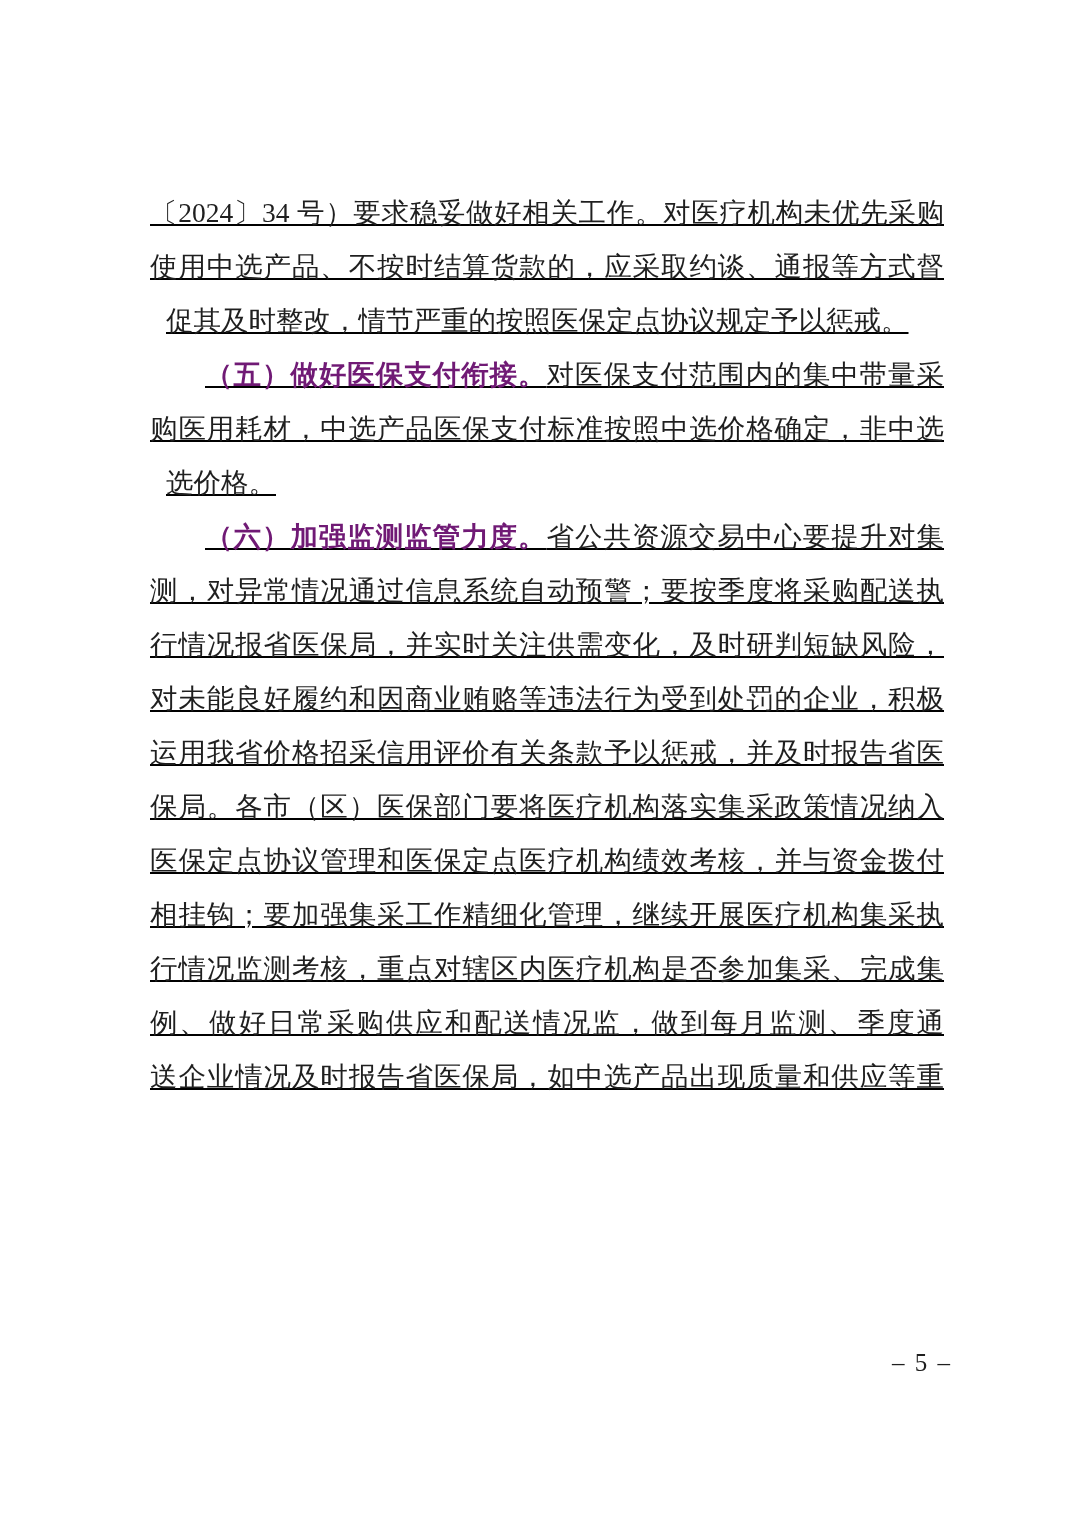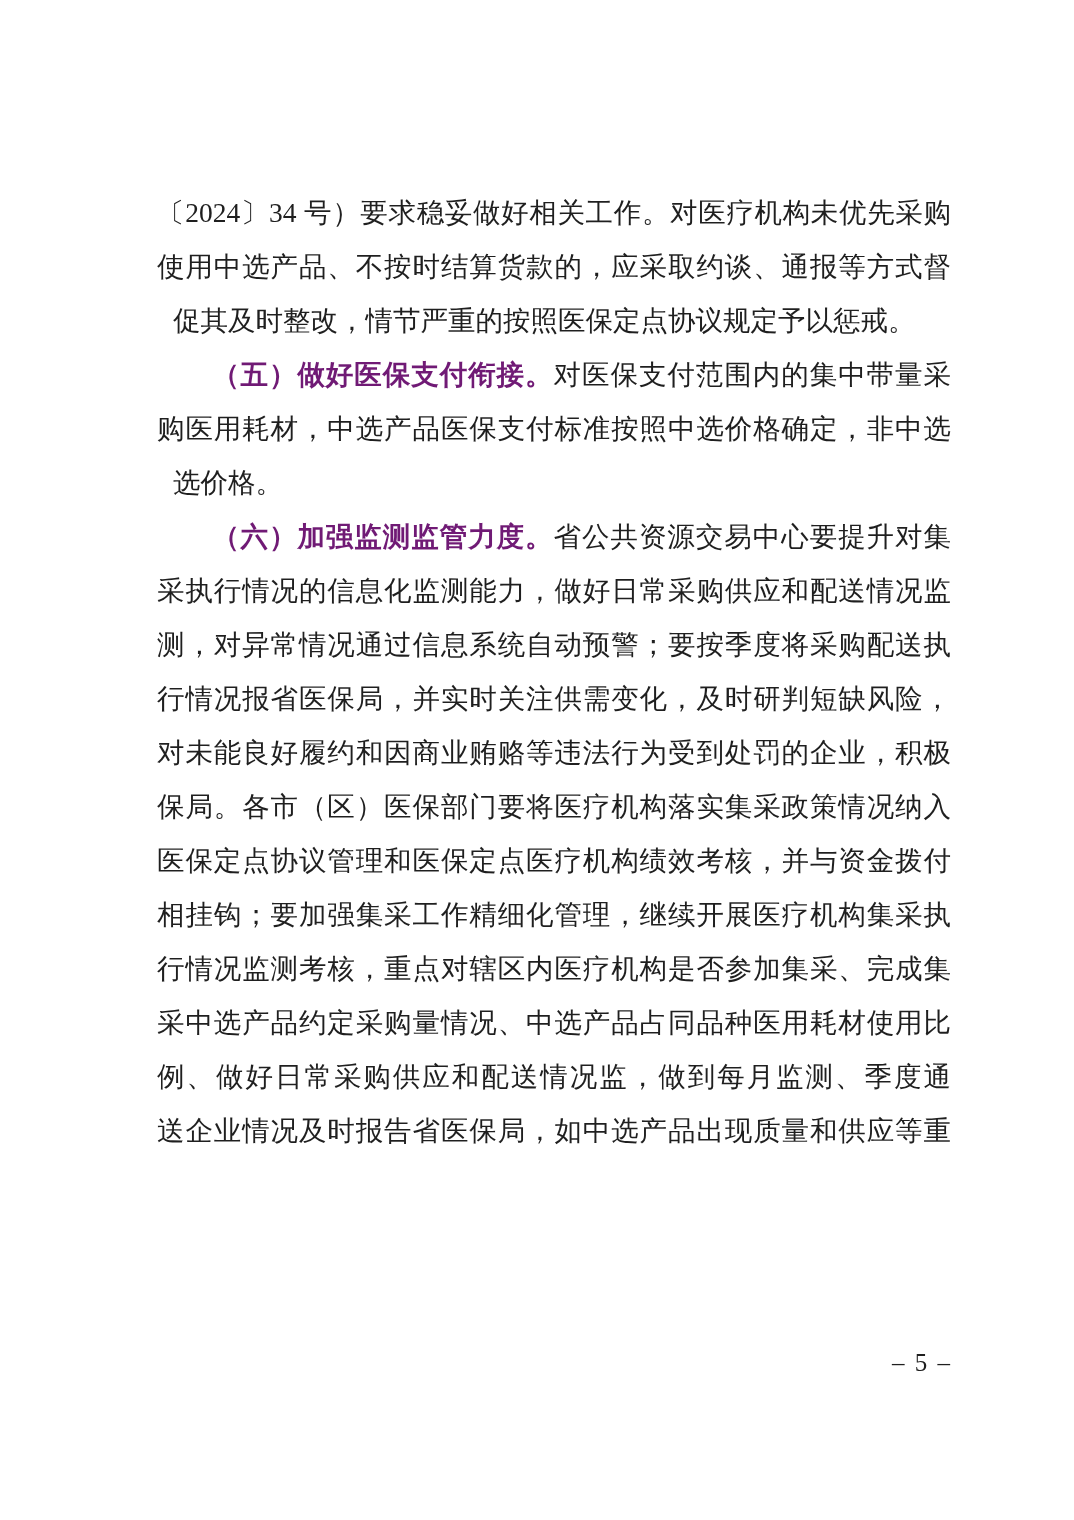--- a/index.html
+++ b/index.html
@@ -10,23 +10,24 @@
   .page {
     position: relative;
     width: 1074px;
     height: 1520px;
     background: #ffffff;
     overflow: hidden;
     font-family: "Liberation Serif", "DejaVu Serif", serif;
   }
   .textblock {
     position: absolute;
-    left: 157px;
+    left: 150px;
     top: 186px;
     width: 794px;
+    text-decoration: underline;
   }
   .line {
     font-size: 27.5px;
     line-height: 54px;
     height: 54px;
     color: #1f1f1f;
     text-align: justify;
     text-align-last: justify;
     overflow: hidden;
   }
@@ -61,26 +62,25 @@
 
 <div class="page">
   <div class="textblock">
       <div class="line"><span class="seg">〔2024〕34 号）要求稳妥做好相关工作。对医疗机构未优先采购</span></div>
       <div class="line"><span class="seg">使用中选产品、不按时结算货款的，应采取约谈、通报等方式督</span></div>
       <div class="line no-just"><span class="seg">促其及时整改，情节严重的按照医保定点协议规定予以惩戒。</span></div>
       <div class="line indent"><span class="seg seg-bold">（五）做好医保支付衔接。</span><span class="seg">对医保支付范围内的集中带量采</span></div>
       <div class="line"><span class="seg">购医用耗材，中选产品医保支付标准按照中选价格确定，非中选</span></div>
       <div class="line no-just"><span class="seg">选价格。</span></div>
       <div class="line indent"><span class="seg seg-bold">（六）加强监测监管力度。</span><span class="seg">省公共资源交易中心要提升对集</span></div>
-      <div class="line"><span class="seg">采执行情况的信息化监测能力，做好日常采购供应和配送情况监</span></div>
       <div class="line"><span class="seg">测，对异常情况通过信息系统自动预警；要按季度将采购配送执</span></div>
       <div class="line"><span class="seg">行情况报省医保局，并实时关注供需变化，及时研判短缺风险，</span></div>
       <div class="line"><span class="seg">对未能良好履约和因商业贿赂等违法行为受到处罚的企业，积极</span></div>
+      <div class="line"><span class="seg">运用我省价格招采信用评价有关条款予以惩戒，并及时报告省医</span></div>
       <div class="line"><span class="seg">保局。各市（区）医保部门要将医疗机构落实集采政策情况纳入</span></div>
       <div class="line"><span class="seg">医保定点协议管理和医保定点医疗机构绩效考核，并与资金拨付</span></div>
       <div class="line"><span class="seg">相挂钩；要加强集采工作精细化管理，继续开展医疗机构集采执</span></div>
       <div class="line"><span class="seg">行情况监测考核，重点对辖区内医疗机构是否参加集采、完成集</span></div>
-      <div class="line"><span class="seg">采中选产品约定采购量情况、中选产品占同品种医用耗材使用比</span></div>
       <div class="line"><span class="seg">例、做好日常采购供应和配送情况监，做到每月监测、季度通报、</span></div>
       <div class="line"><span class="seg">送企业情况及时报告省医保局，如中选产品出现质量和供应等重</span></div>
     </div>
   <div class="page-number">– 5 –</div>
 </div>
 
 </body></html>

